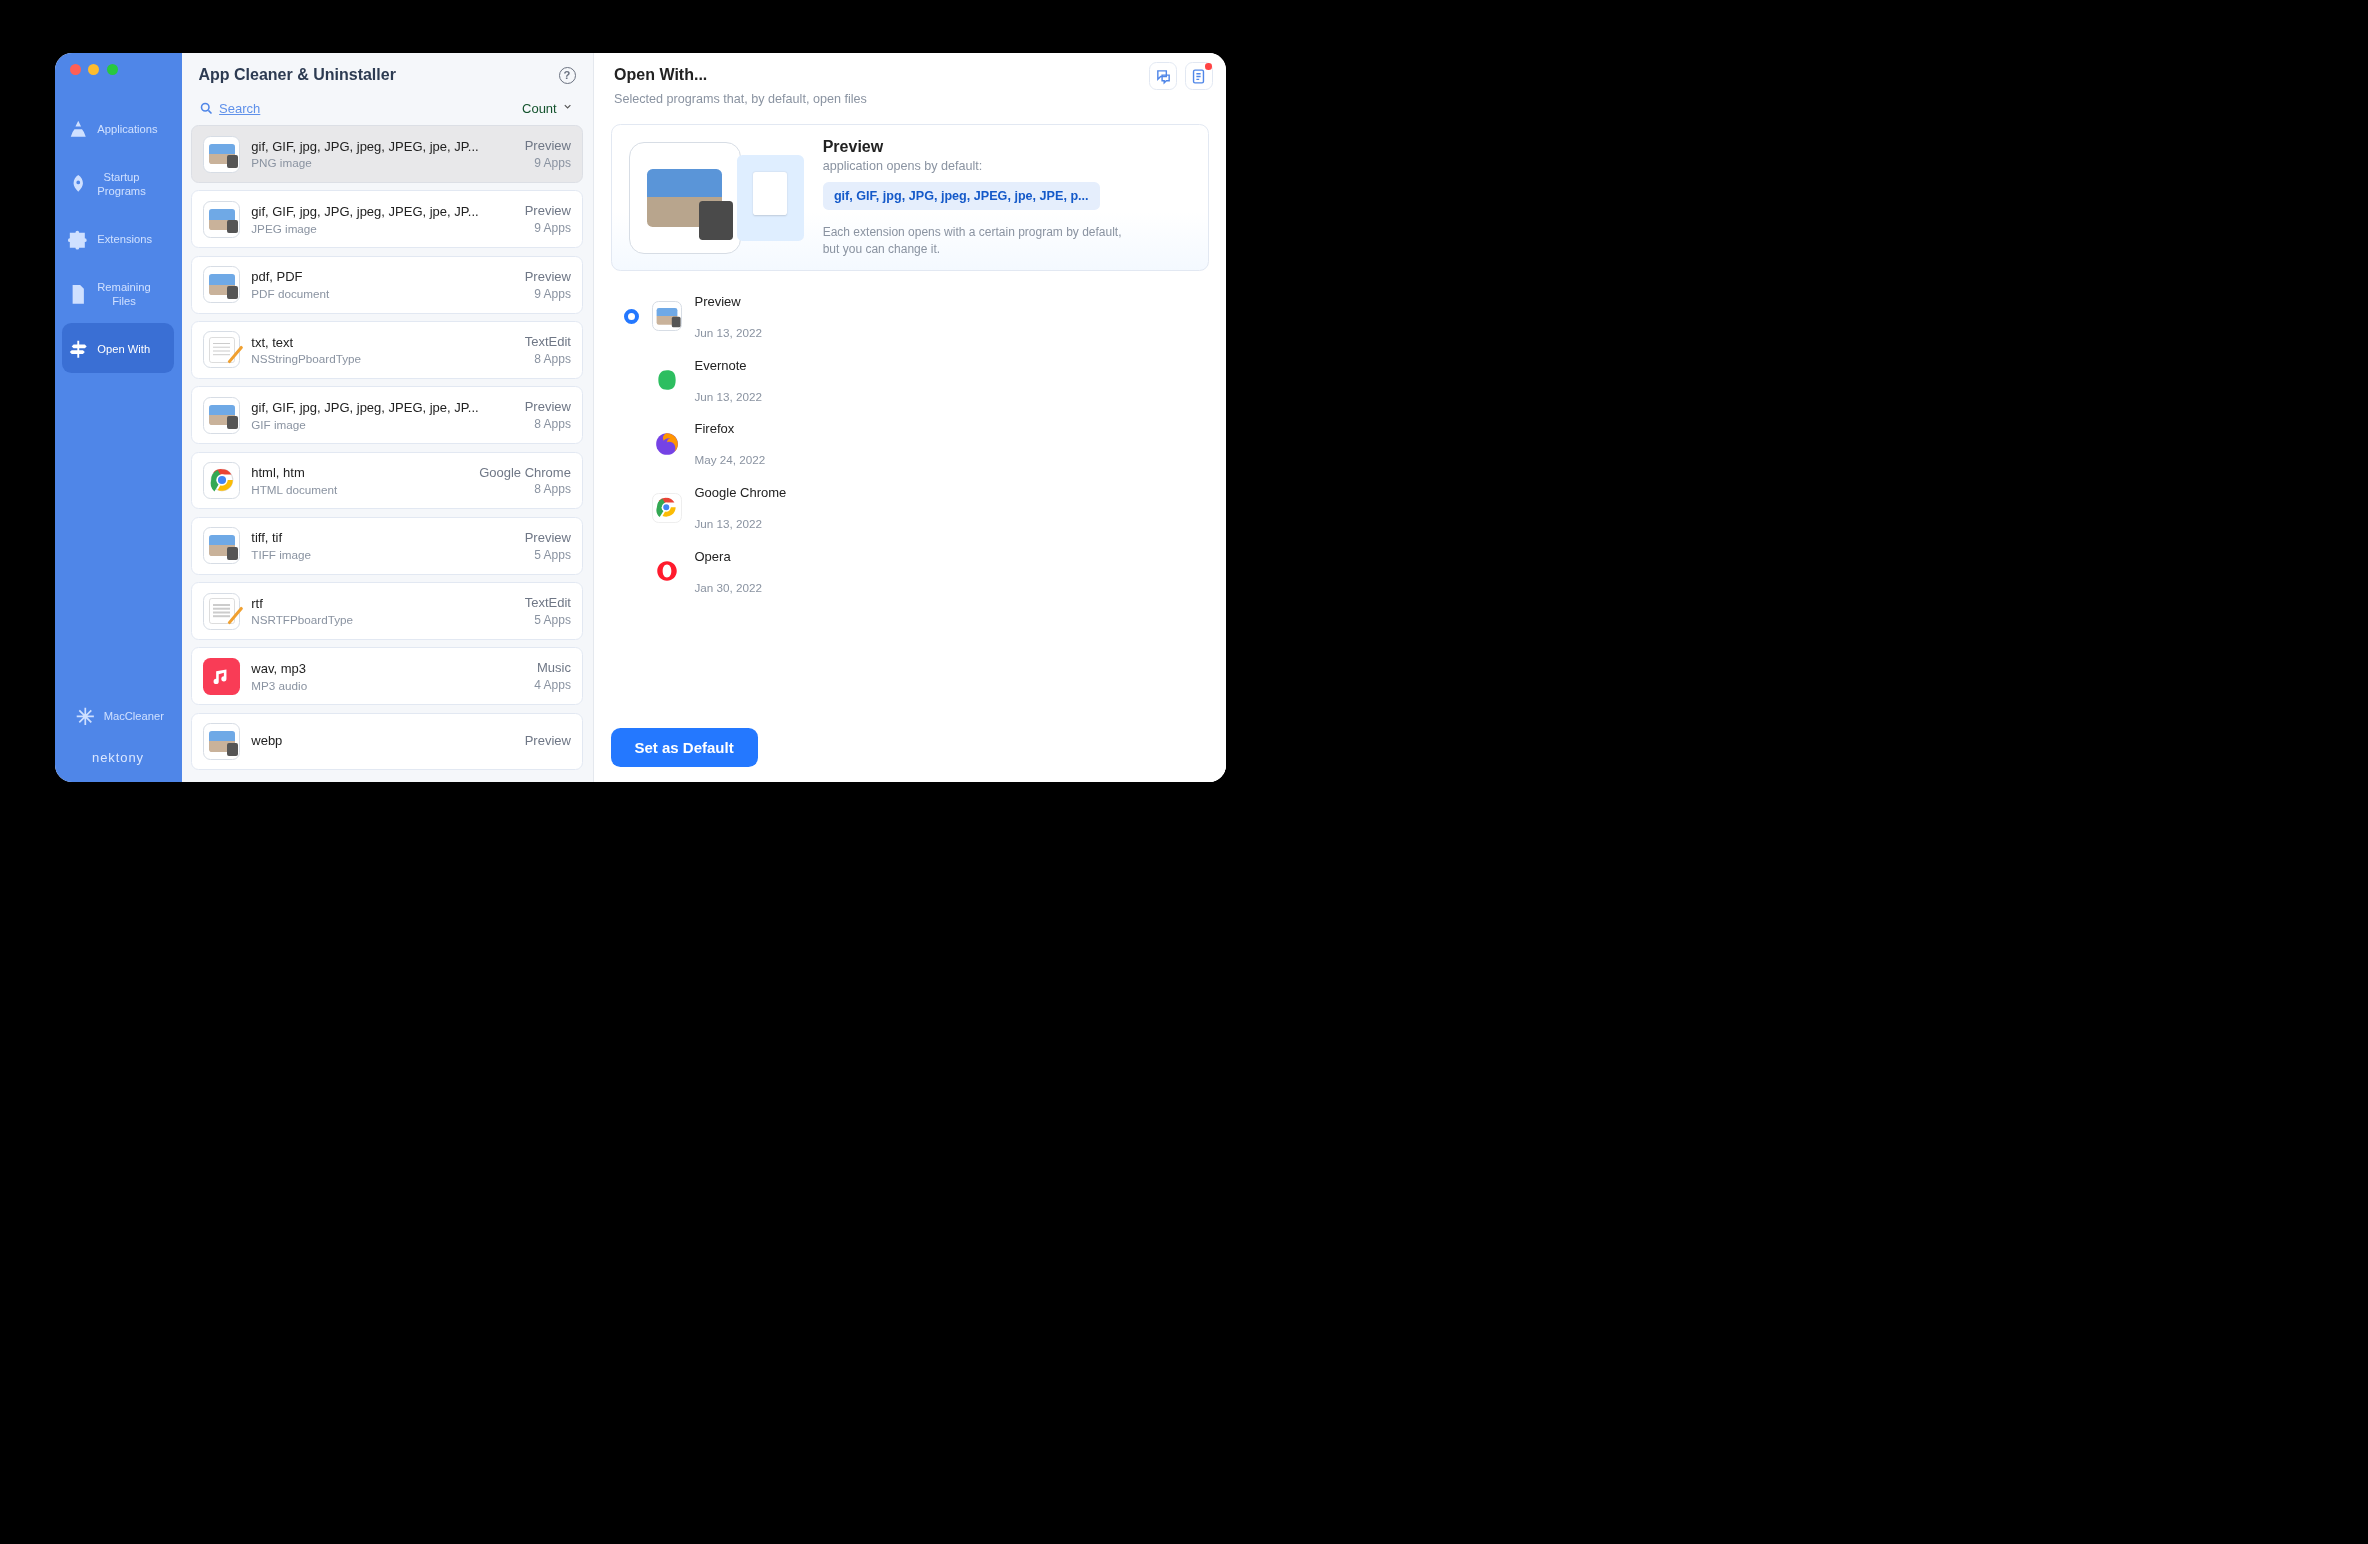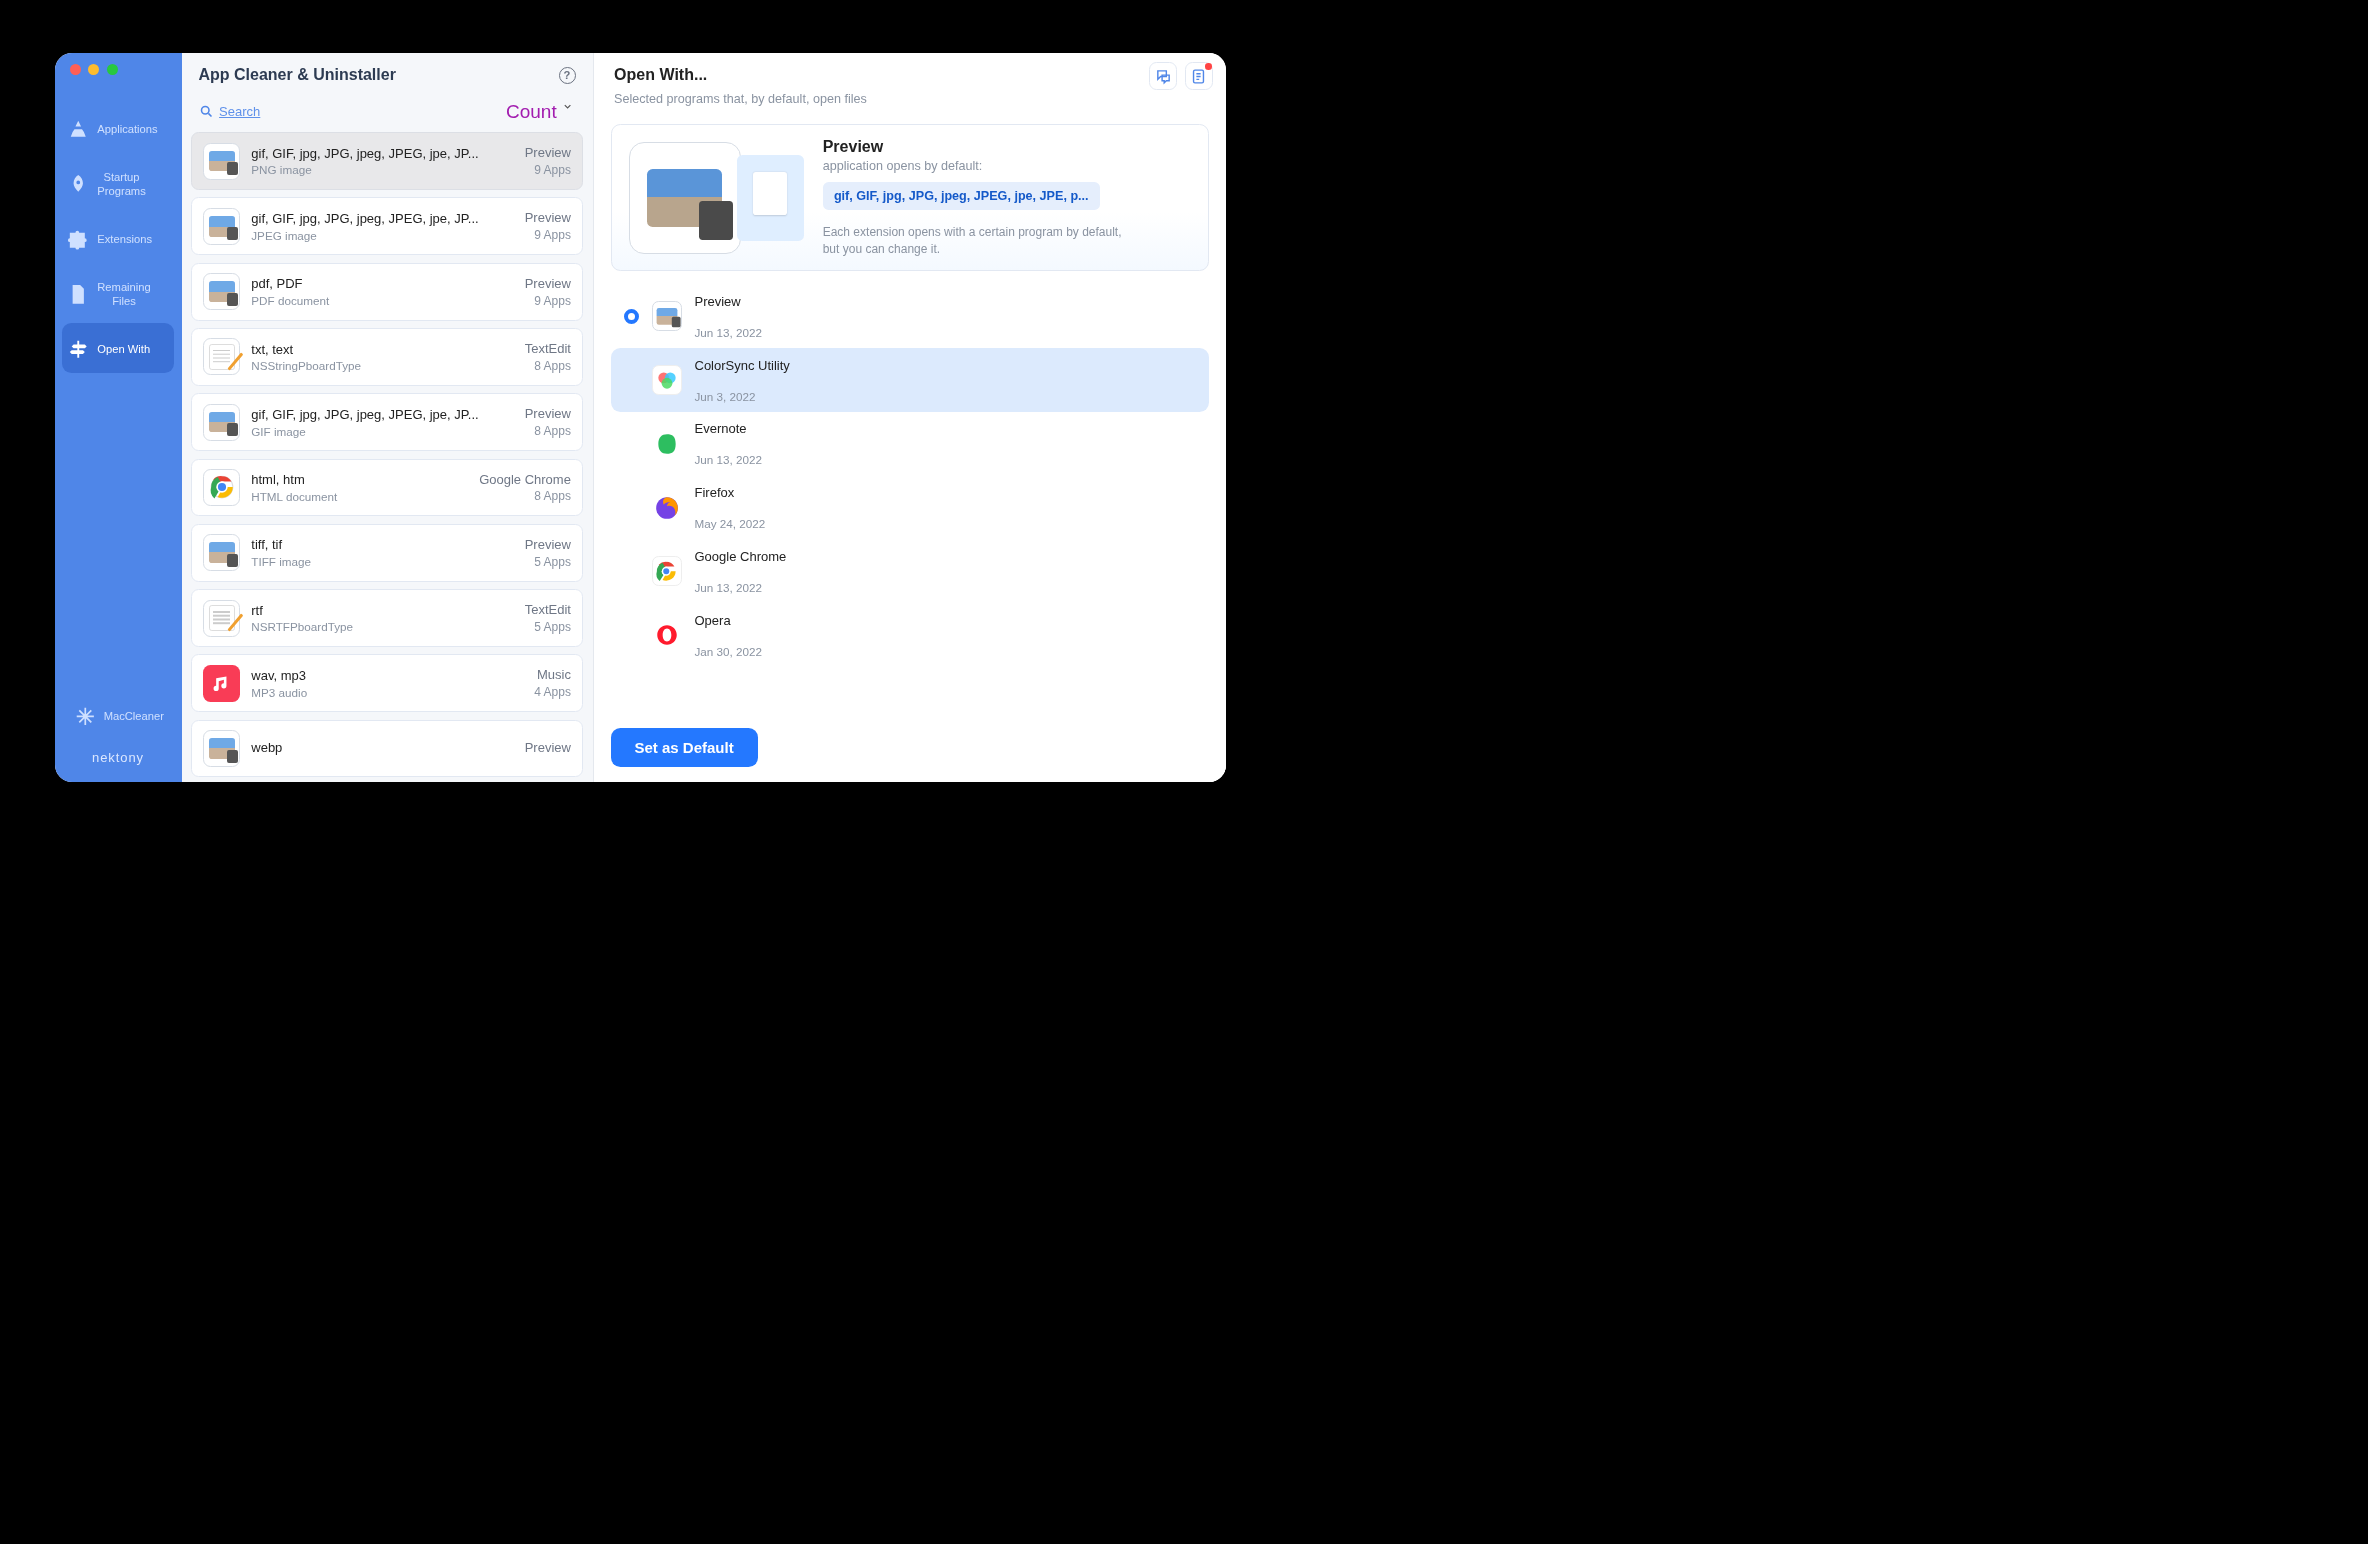--- a/index.html
+++ b/index.html
@@ -104,21 +104,21 @@
     display:flex; align-items:center; gap:5.6px; color:#4f86e8; font-size:13px;
     cursor:text;
     text-decoration:underline;
   }
   .search-field input {
     border:none; background:transparent; outline:none; font-size:13px; color:#4f86e8;
     width: 187px;
   }
   .search-field input::placeholder { color:#4f86e8; opacity:0.9; }
   .count-dd {
-    display:flex; align-items:flex-start; gap:5.6px; font-size:19px; color:#a21caf; cursor:pointer;
+    display:flex; align-items:flex-start; gap:5.6px; font-size:13px; color:#14532d; cursor:pointer;
   }
   .chev { width:11.2px;height:11.2px; }
   .list {
     flex:1; overflow-y:auto; padding: 3.7px 9.4px 9.4px 9.4px;
   }
   .list::-webkit-scrollbar{width:5.6px}
   .list::-webkit-scrollbar-thumb{background:#c7ccd4;border-radius:2.8px}
   .card {
     background:#fff; border:0.9px solid #e2e8f2; border-radius:7.5px; padding:9.4px 11.2px;
     display:flex; align-items:center; gap:11.2px; margin-bottom:7.5px; cursor:pointer;
@@ -513,34 +513,20 @@
         <div class="app-row">
           <div class="radio"></div>
           <div class="row-icon" style="background:#fff;border:0.9px solid #d7dde5">
             <div class="pv" style="transform:scale(0.8)"></div>
           </div>
           <div class="row-main">
             <div class="n">Preview</div>
             <div class="d">Jun 13, 2022</div>
           </div>
         </div>
-        <div class="app-row highlight">
-          <div class="radio-placeholder"></div>
-          <div class="row-icon" style="background:#fff;border:0.9px solid #eee">
-            <svg width="26" height="26" viewBox="0 0 24 24">
-              <circle cx="9" cy="10" r="5" fill="#ff5c5c" opacity="0.85"></circle>
-              <circle cx="15" cy="10" r="5" fill="#37c9ff" opacity="0.85"></circle>
-              <circle cx="12" cy="15" r="5" fill="#4cd964" opacity="0.85"></circle>
-            </svg>
-          </div>
-          <div class="row-main">
-            <div class="n">ColorSync Utility</div>
-            <div class="d">Jun 3, 2022</div>
-          </div>
-        </div>
         <div class="app-row">
           <div class="radio-placeholder"></div>
           <div class="row-icon">
             <svg width="26" height="26" viewBox="0 0 24 24">
               <path fill="#2dbe60" d="M12 3c5 0 8 2 8 9s-3 9-8 9-8-3-8-9 3-9 8-9zm-2 5c0 2 1 3 3 3v5c-2 0-4-2-4-5 0-1 0-2 1-3z"></path>
             </svg>
           </div>
           <div class="row-main">
             <div class="n">Evernote</div>
             <div class="d">Jun 13, 2022</div>

